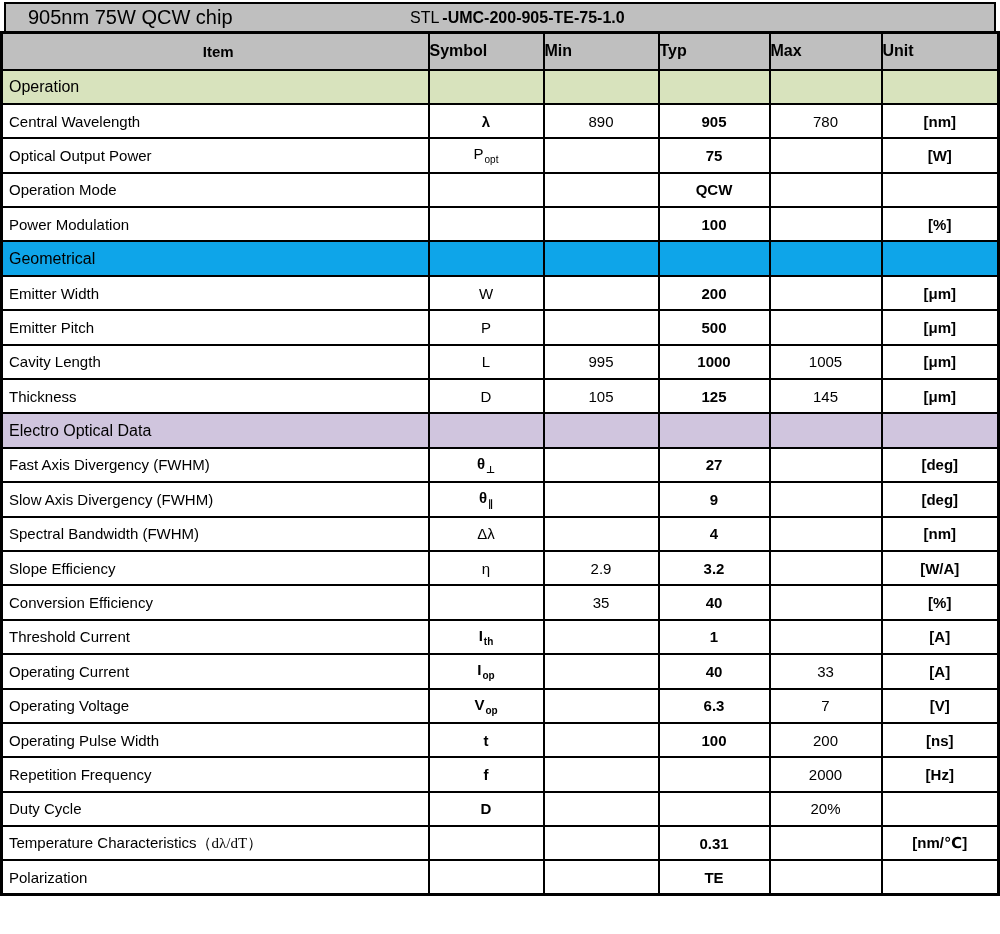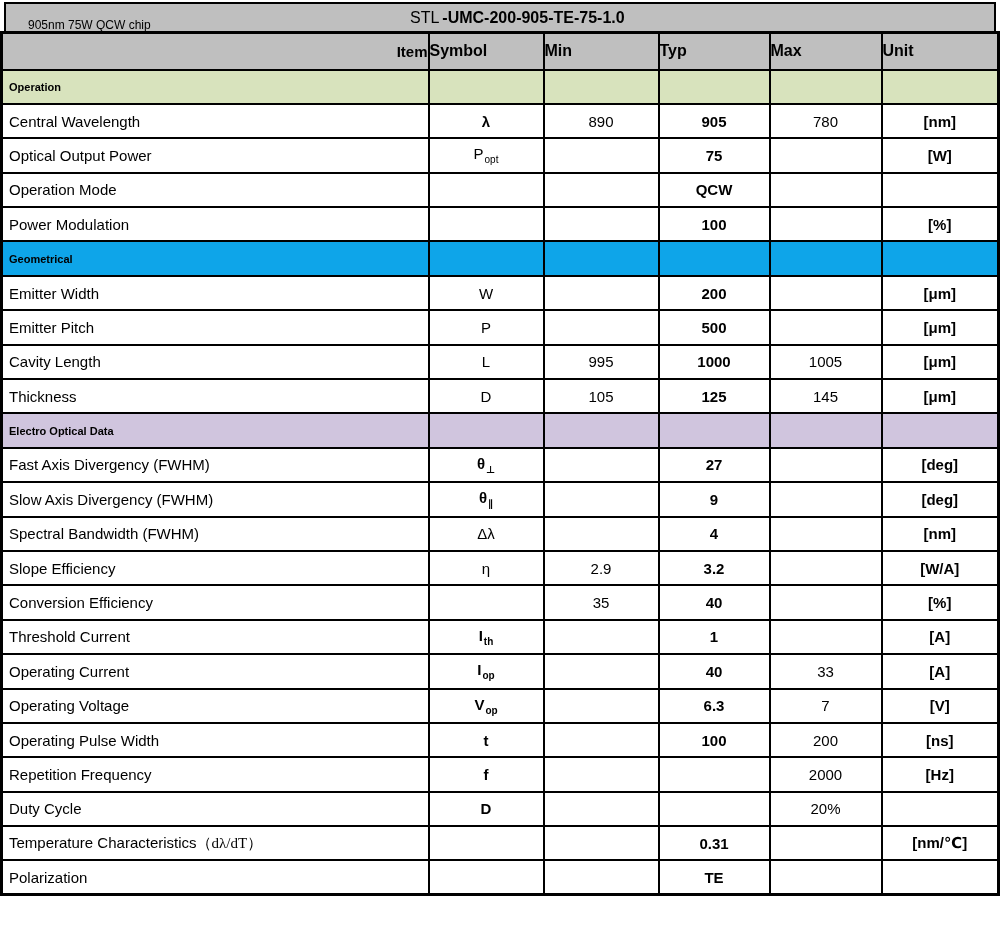--- a/index.html
+++ b/index.html
@@ -9,41 +9,41 @@
     -webkit-font-smoothing:antialiased;
   }
   .sheet{width:1000px;height:934px;overflow:hidden;}
 
   
   .titlebar{
     position:relative;margin:2px 4px 0 4px;height:29px;box-sizing:border-box;
     background:var(--header-bg,#bfbfbf);
     border:2px solid var(--border,#000);border-bottom:none;
   }
-  .t-product{position:absolute;left:22px;top:8px;line-height:27px;font-size:12px;}
+  .t-product{position:absolute;left:22px;top:0;line-height:27px;font-size:20px;}
   .t-model{position:absolute;left:404px;top:0;line-height:27px;font-size:16px;}
   .t-model b{font-weight:bold;margin-left:3px;}
 
   
   table{
     border-collapse:collapse;table-layout:fixed;width:997px;
     border:3px solid var(--border,#000);
   }
   td,th{
     border:2px solid var(--border,#000);box-sizing:border-box;
     overflow:hidden;white-space:nowrap;padding:0;vertical-align:middle;
   }
   tr{height:34.4px;}
   tr.header-row{height:37px;}
   th{background:var(--header-bg,#bfbfbf);font-size:16px;font-weight:bold;text-align:left;}
-  th.item-cell{text-align:right;}
+  th.item-cell{text-align:center;}
   .item-cell{text-align:left;padding-left:6px;font-size:15px;}
   .sym-cell,.min-cell,.typ-cell,.max-cell,.unit-cell{text-align:center;font-size:15px;}
   .b{font-weight:bold;}
-  .section-label{font-weight:bold;font-size:11px;}
+  .section-label{font-weight:normal;font-size:16px;}
   .sym-sub{font-size:10px;vertical-align:-4px;margin-left:1px;}
   .item-serif{font-family:"Liberation Serif","DejaVu Serif",serif;}
 </style>
 </head>
 <body>
 
 <div class="sheet">
 
   <div class="titlebar">
     <span class="t-product">905nm 75W QCW chip</span>

